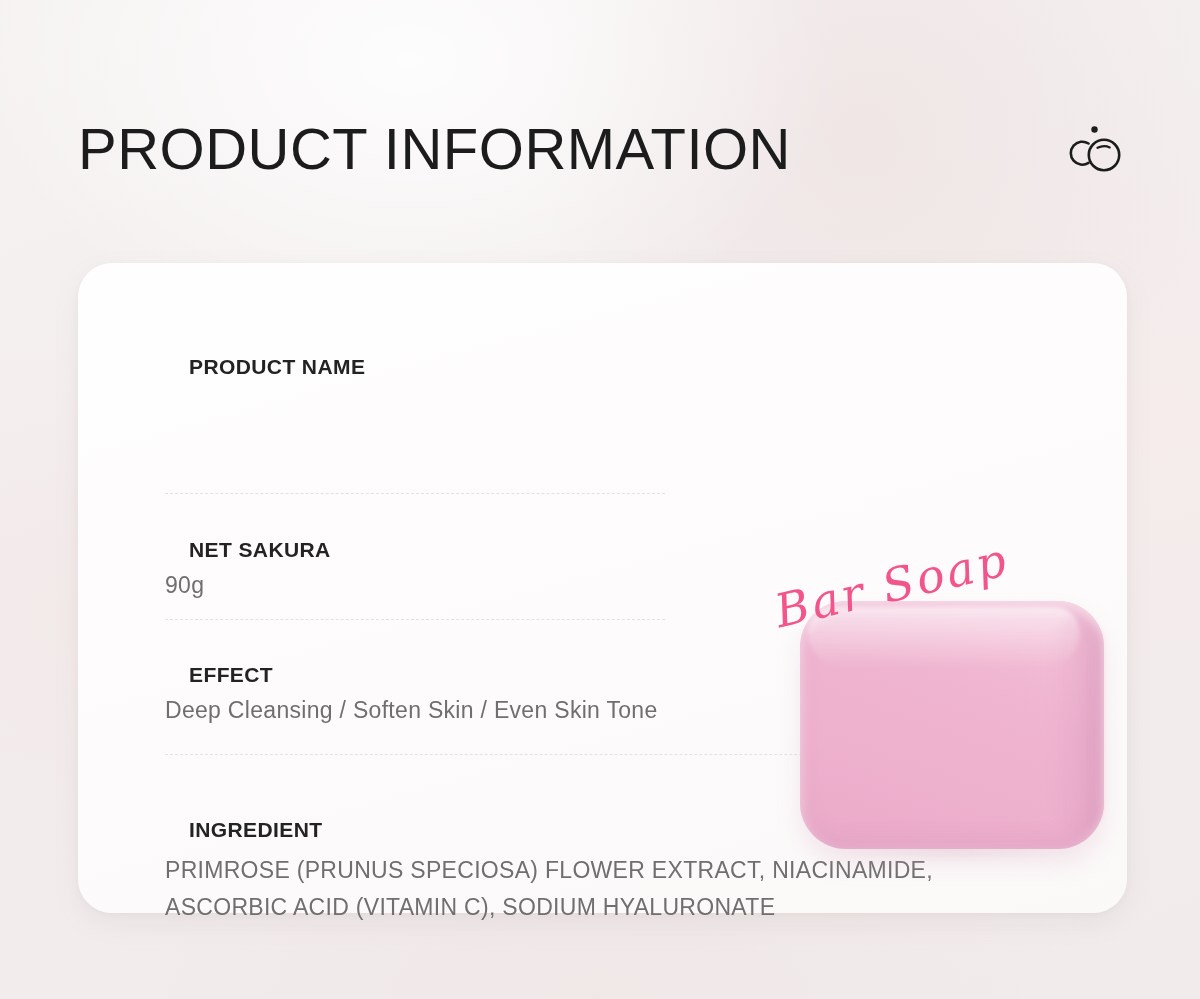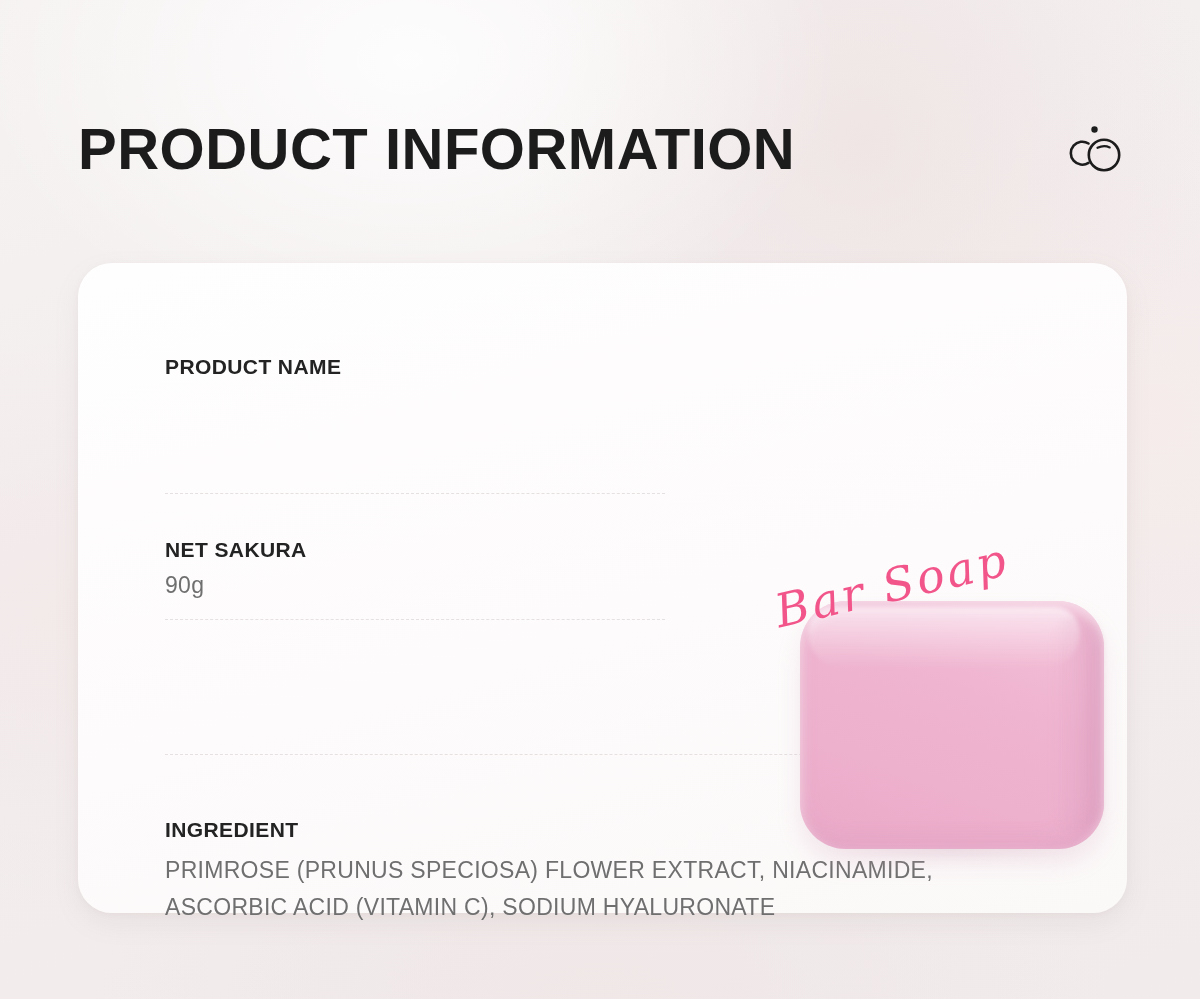--- a/index.html
+++ b/index.html
@@ -45,21 +45,21 @@
     top: 104px;
     right: 60px;
     height: 90px;
     display: flex;
     align-items: center;
     justify-content: space-between;
   }
 
   .page-title {
     font-size: 58px;
-    font-weight: 700;
+    font-weight: 400;
     letter-spacing: 0.5px;
     color: #1c1c1c;
     line-height: 1;
     white-space: nowrap;
     text-align: right;
   }
 
   .bubble-icon {
     margin-right: 16px;
     flex: 0 0 auto;
@@ -89,20 +89,21 @@
 
   
   .info-row { position: absolute; left: 0; }
 
   .row-label {
     font-size: 21px;
     font-weight: 700;
     letter-spacing: 0.4px;
     color: #232323;
     white-space: nowrap;
+    margin-left: 24px;
   }
 
   .row-value {
     margin-top: 10px;
     font-size: 23px;
     font-weight: 400;
     letter-spacing: 0.3px;
     color: #6f6f6f;
     white-space: nowrap;
   }
@@ -255,20 +256,24 @@
 
       <div class="divider" id="div-1"></div>
 
       <div class="info-row" id="row-net-weight">
         <div class="row-label">NET SAKURA</div>
         <div class="row-value">90g</div>
       </div>
 
       <div class="divider" id="div-2"></div>
 
+      <div class="info-row" id="row-effect">
+        <div class="row-label">EFFECT</div>
+        <div class="row-value">Deep Cleansing / Soften Skin / Even Skin Tone</div>
+      </div>
 
       <div class="divider" id="div-3"></div>
 
       <div class="info-row" id="row-ingredient">
         <div class="row-label">INGREDIENT</div>
         <div class="row-value multiline" style="width: 860px;">PRIMROSE (PRUNUS SPECIOSA) FLOWER EXTRACT, NIACINAMIDE, ASCORBIC ACID (VITAMIN C), SODIUM HYALURONATE</div>
       </div>
 
     </div>
 

